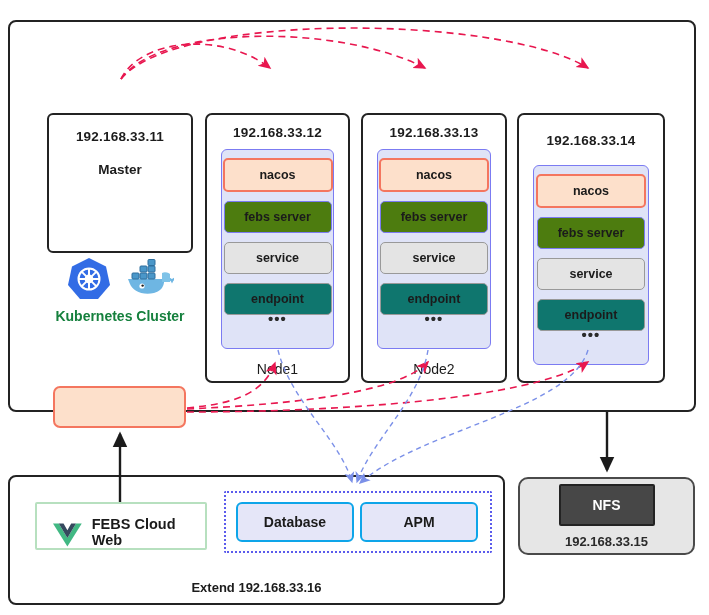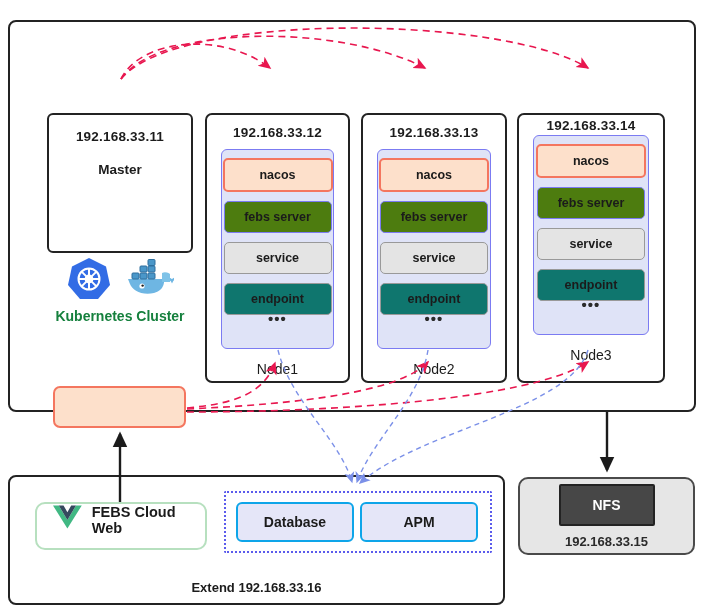--- a/index.html
+++ b/index.html
@@ -86,22 +86,22 @@
     border:2.2px solid #f4765f;
     border-radius:7px;
     display:flex;align-items:center;justify-content:center;
     font-size:14px;font-weight:bold;color:#1b1b1b;
   }
 
   
   .febsweb{
     background:#ffffff;
     border:2px solid #b7e0bf;
-    border-radius:10px;
-    display:flex;align-items:flex-start;
+    border-radius:2px;
+    display:flex;align-items:flex-end;
     padding-left:16px;
   }
   .febsweb-text{
     font-size:14.5px;font-weight:bold;color:#1b1b1b;margin-left:10px;
   }
 
   
   .dotted-group{
     border:2.5px dotted #5b5bec;
     border-radius:2px;
@@ -211,29 +211,28 @@
       <div class="chip chip-nacos">nacos</div>
       <div class="chip chip-febs">febs server</div>
       <div class="chip chip-service">service</div>
       <div class="chip chip-endpoint" style="margin-bottom:5px;">endpoint</div>
       <div class="dots">•••</div>
     </div>
     <div class="center node-label" style="width:100%;height:40px;">Node2</div>
   </div>
 
   <div class="abs panel-sq" style="left:517px;top:79px;width:148px;height:270px;border-radius:7px;">
-    <div class="center ip-label" style="width:100%;height:20px;">192.168.33.14</div>
+    <div class="center ip-label" style="width:100%;height:50px;">192.168.33.14</div>
     <div class="node-inner" style="margin:0 14px;height:190px;">
       <div class="chip chip-nacos">nacos</div>
       <div class="chip chip-febs">febs server</div>
       <div class="chip chip-service">service</div>
       <div class="chip chip-endpoint" style="margin-bottom:5px;">endpoint</div>
       <div class="dots">•••</div>
     </div>
-    <div class="center node-label" style="width:100%;height:40px;">Node3</div>
   </div>
 
   <div class="abs panel" style="left:8px;top:475px;width:497px;height:130px;"></div>
 
   <div class="abs febsweb" style="left:35px;top:502px;width:172px;height:48px;">
     <svg width="30" height="26" viewBox="0 0 30 26">
       <polygon points="0,1 6,1 15,16 24,1 30,1 15,25" fill="#41b883"></polygon>
       <polygon points="6,1 11,1 15,8 19,1 24,1 15,16" fill="#35495e"></polygon>
     </svg>
     <span class="febsweb-text">FEBS Cloud Web</span>

